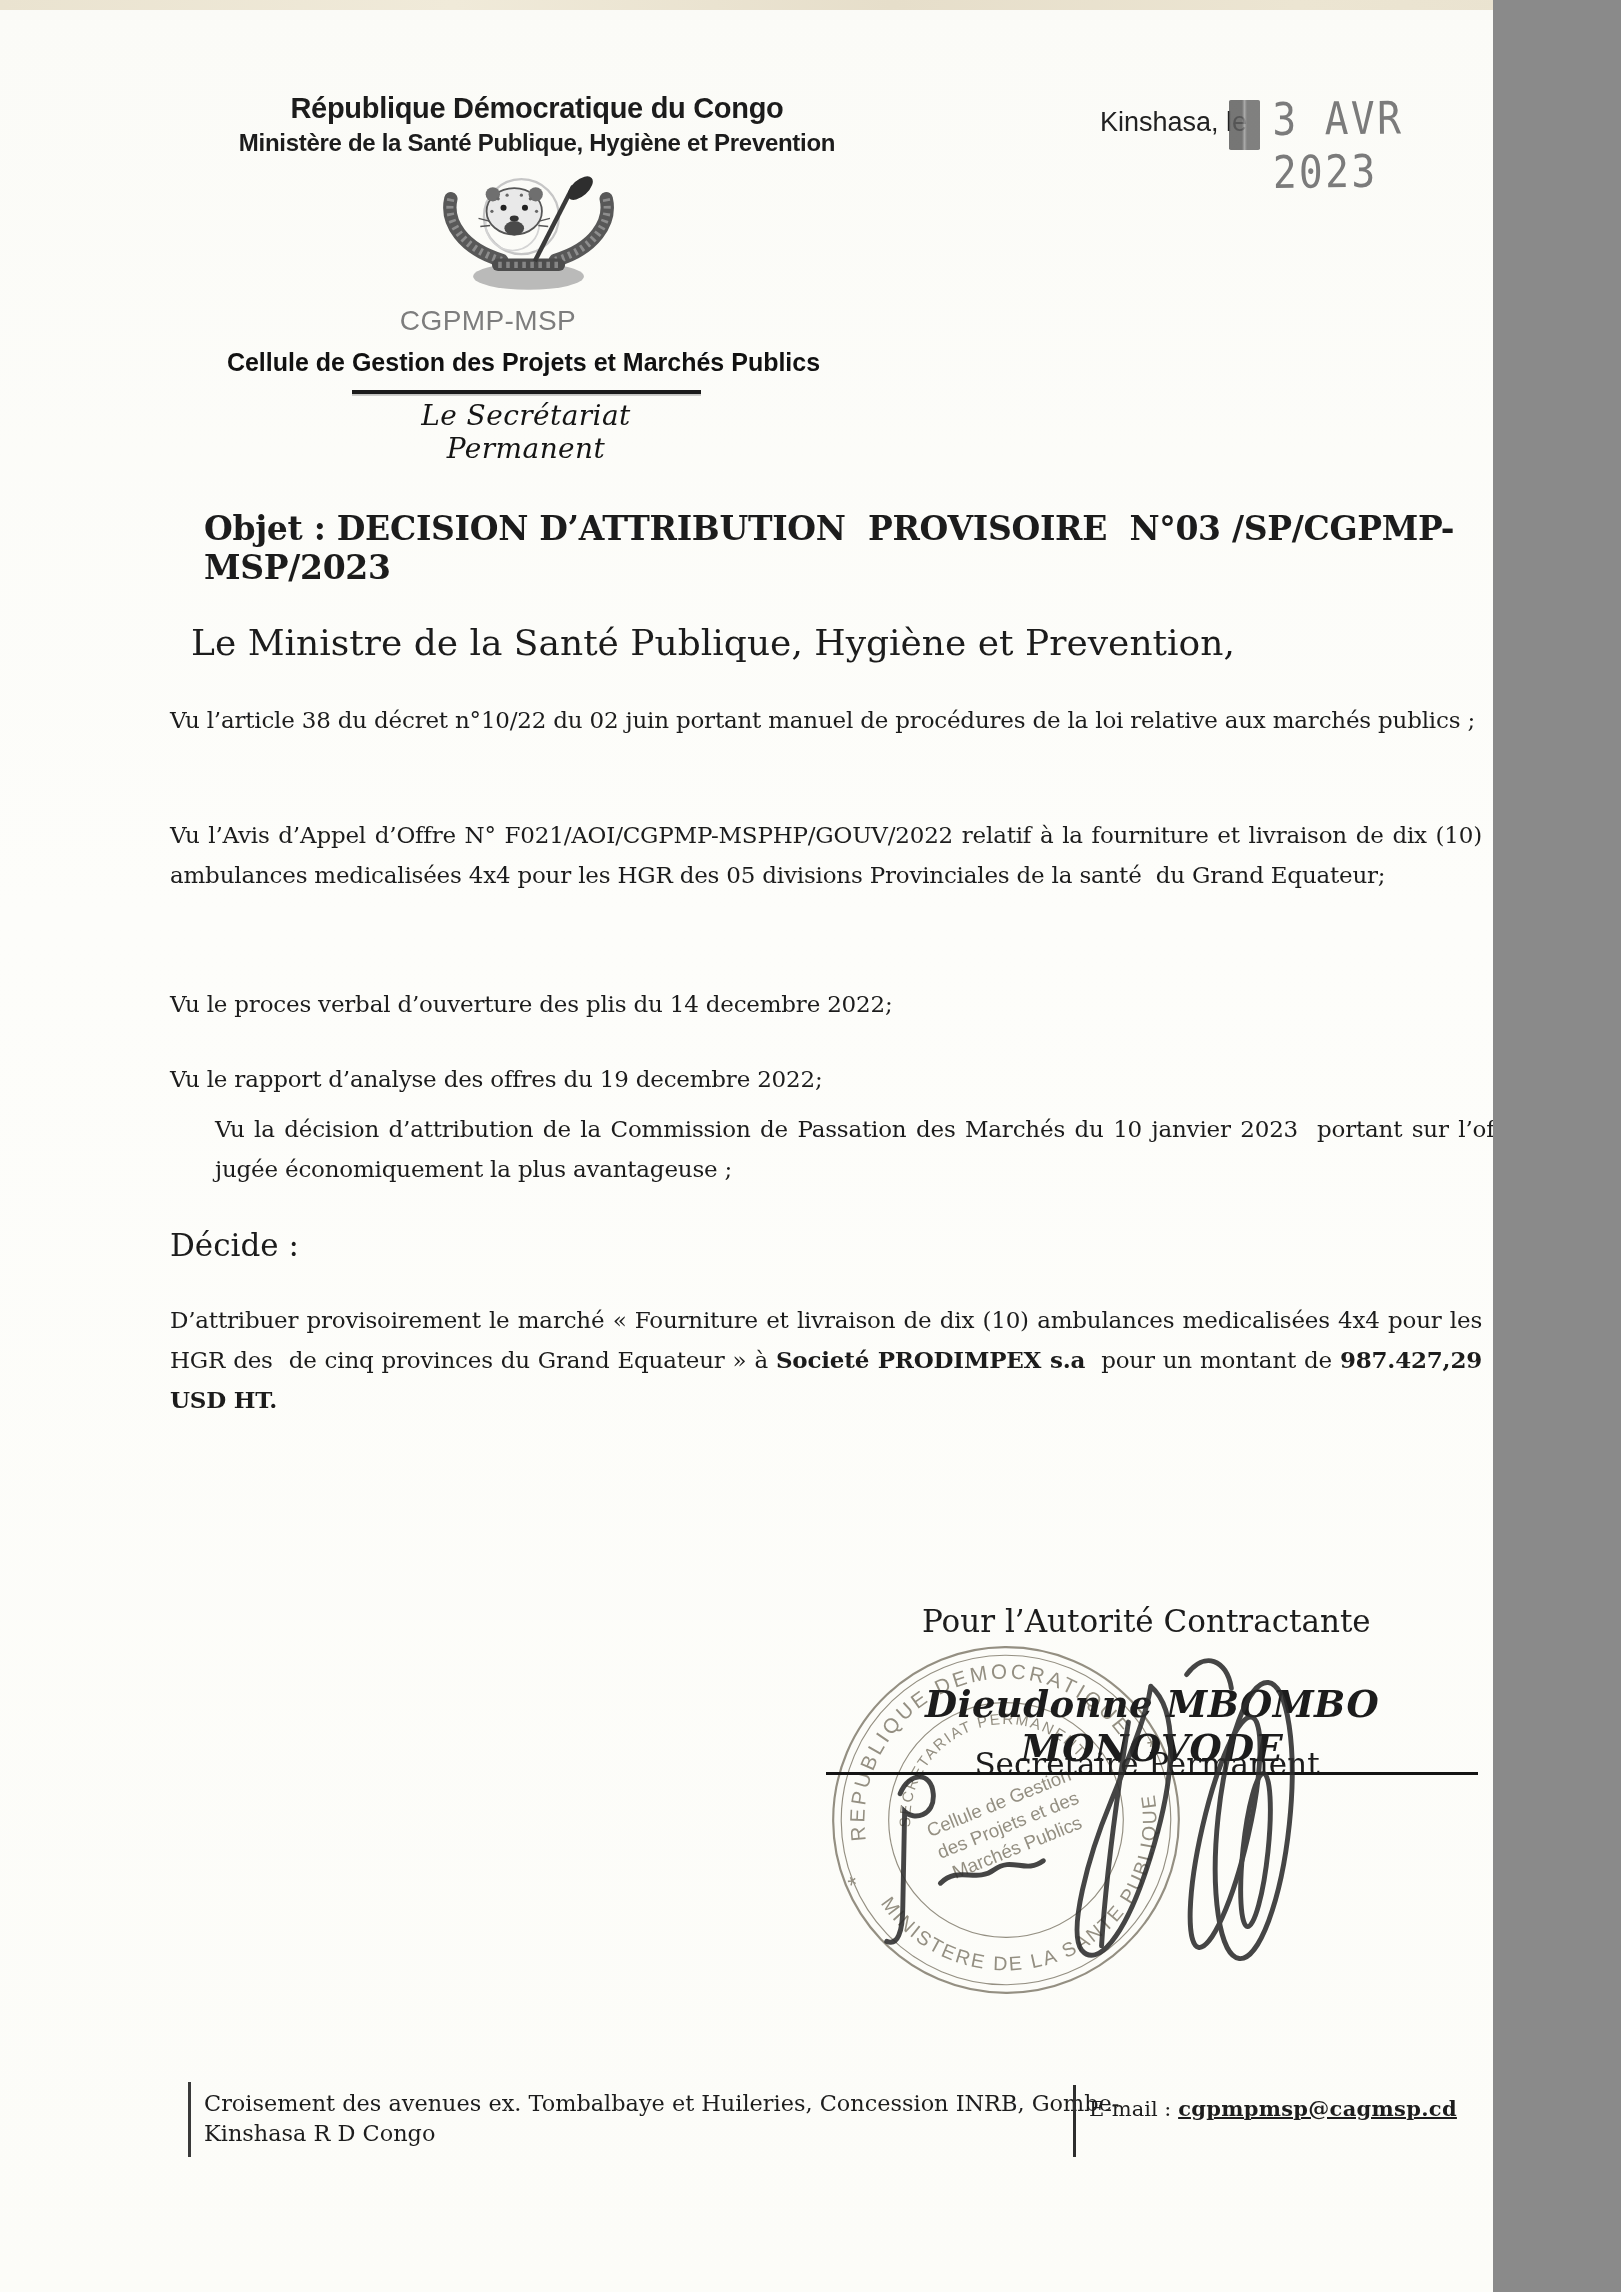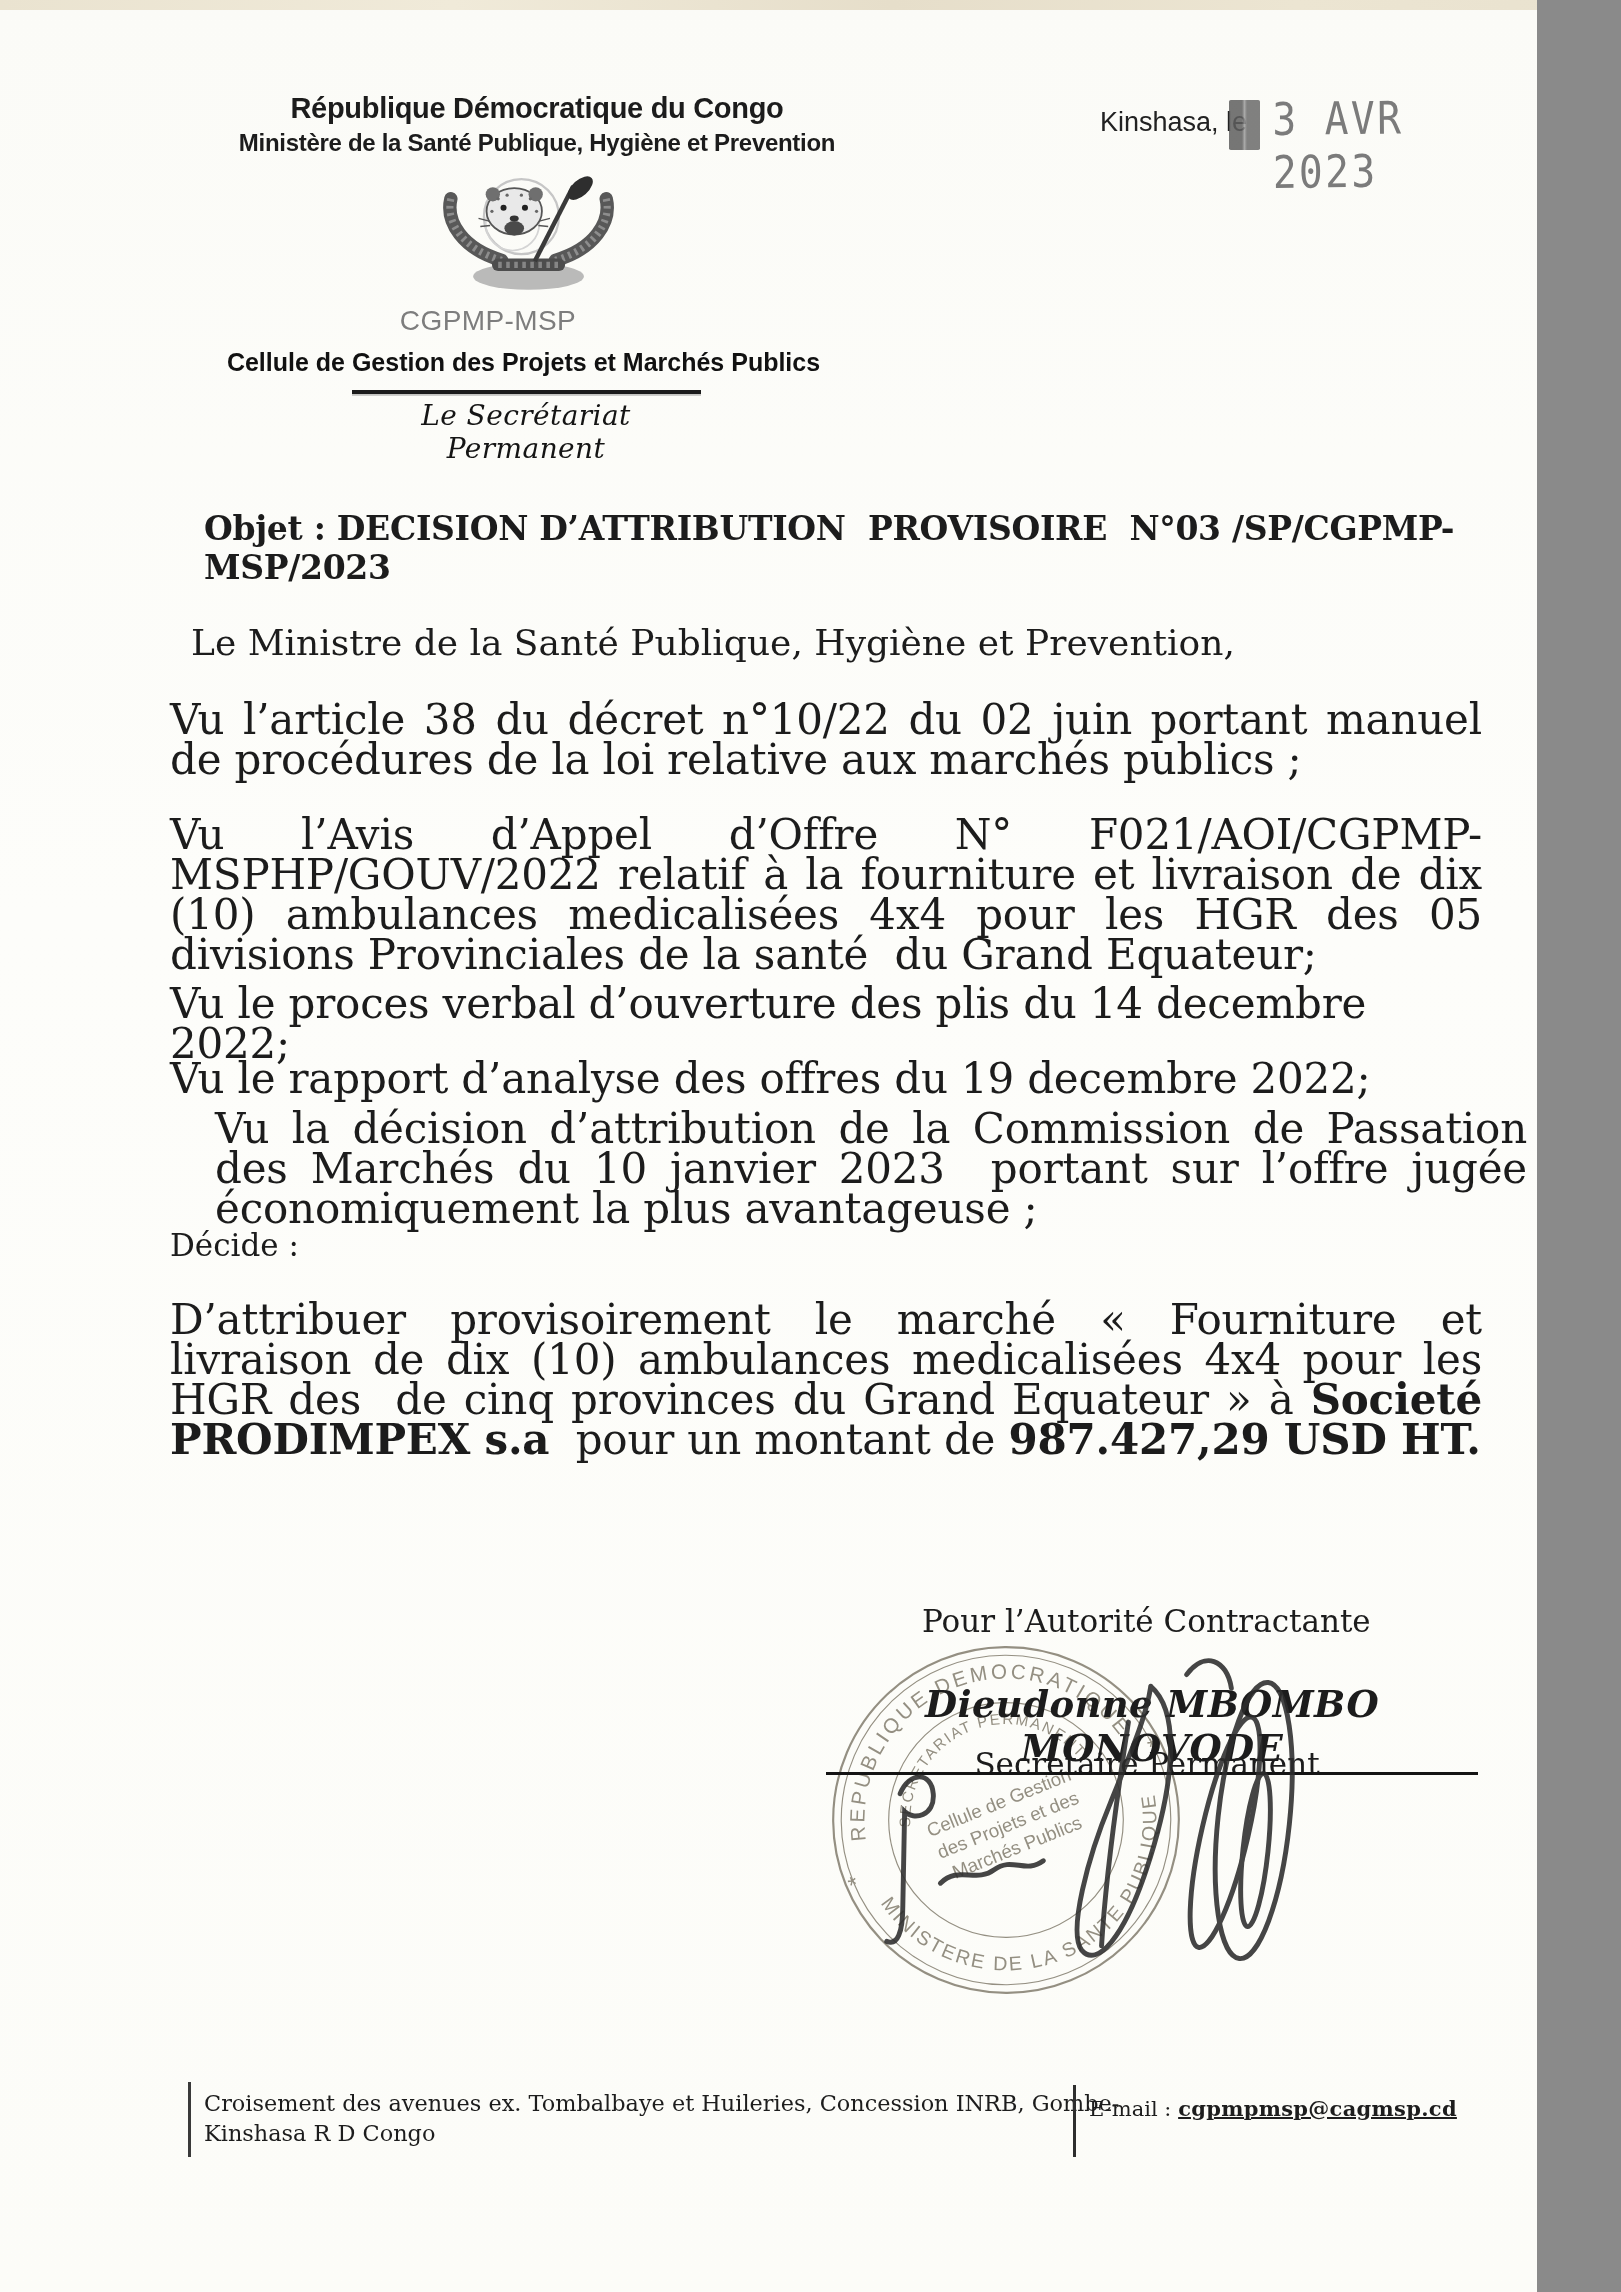--- a/index.html
+++ b/index.html
@@ -3,21 +3,20 @@
 <meta charset="utf-8">
 <style>
   html,body{margin:0;padding:0;background:#8a8a8a;}
   .page{
     position:relative;
     width:1493px;height:2293px;
     background:linear-gradient(180deg,#fbfbf7 0%,#fdfdfa 40%,#fcfcf8 100%);
     font-family:"DejaVu Serif",serif;
     color:#1c1c1c;
     overflow:hidden;
-    padding-left:44px;
   }
   .scan{position:absolute;inset:0;filter:blur(0.3px);}
   .abs{position:absolute;}
   .top-strip{left:0;top:0;width:1621px;height:9.9px;
     background:linear-gradient(90deg,#eae3d0,#f0ead9 28%,#e6deca 55%,#ece5d2 80%,#e9e2cf);}
   
   .country{left:179px;top:92px;width:716px;text-align:center;
     font-family:"Liberation Sans",sans-serif;font-weight:bold;font-size:29px;letter-spacing:-0.3px;}
   .ministry{left:179px;top:129px;width:716px;text-align:center;
     font-family:"Liberation Sans",sans-serif;font-weight:bold;font-size:24px;letter-spacing:-0.3px;}
@@ -31,21 +30,21 @@
     font-family:"Liberation Sans",sans-serif;font-size:28px;color:#7d7d7d;letter-spacing:0.4px;}
   .unit{left:210px;top:348px;width:627px;text-align:center;
     font-family:"Liberation Sans",sans-serif;font-weight:bold;font-size:25px;color:#111;}
   .unit-rule{left:352px;top:390px;width:349px;height:3.6px;background:#1b1b1b;
     box-shadow:0 1.8px 0 rgba(27,27,27,.25);}
   .subunit{left:347px;top:399px;width:358px;text-align:center;
     font-style:italic;font-size:28px;color:#151515;letter-spacing:0.4px;}
   
   .subject{left:204px;top:509px;font-size:33px;font-weight:bold;white-space:pre-wrap;letter-spacing:-0.3px;}
   .salutation{left:191px;top:622px;font-size:36px;}
-  .par{left:170px;width:1312px;font-size:42px;line-height:40px;
+  .par{left:170px;width:1312px;font-size:23px;line-height:40px;
     text-align:justify;white-space:pre-wrap;letter-spacing:-0.2px;}
   .single{text-align:left;margin-top:20px;}
   .p1{top:700px;}.p2{top:815px;}.p3{top:964px;}.p4{top:1039px;}.p5{top:1109px;margin-left:45px;}
   .decide{left:170px;top:1227px;font-size:31px;}
   .p6{top:1300px;}
   .b{font-weight:bold;}
   
   .sig-authority{left:922px;top:1603px;font-size:31px;z-index:2;}
   .stamp-svg{left:809px;top:1623px;z-index:1;opacity:.93;filter:blur(0.4px);}
   .sig-name{left:826px;top:1682px;width:652px;text-align:center;z-index:2;

